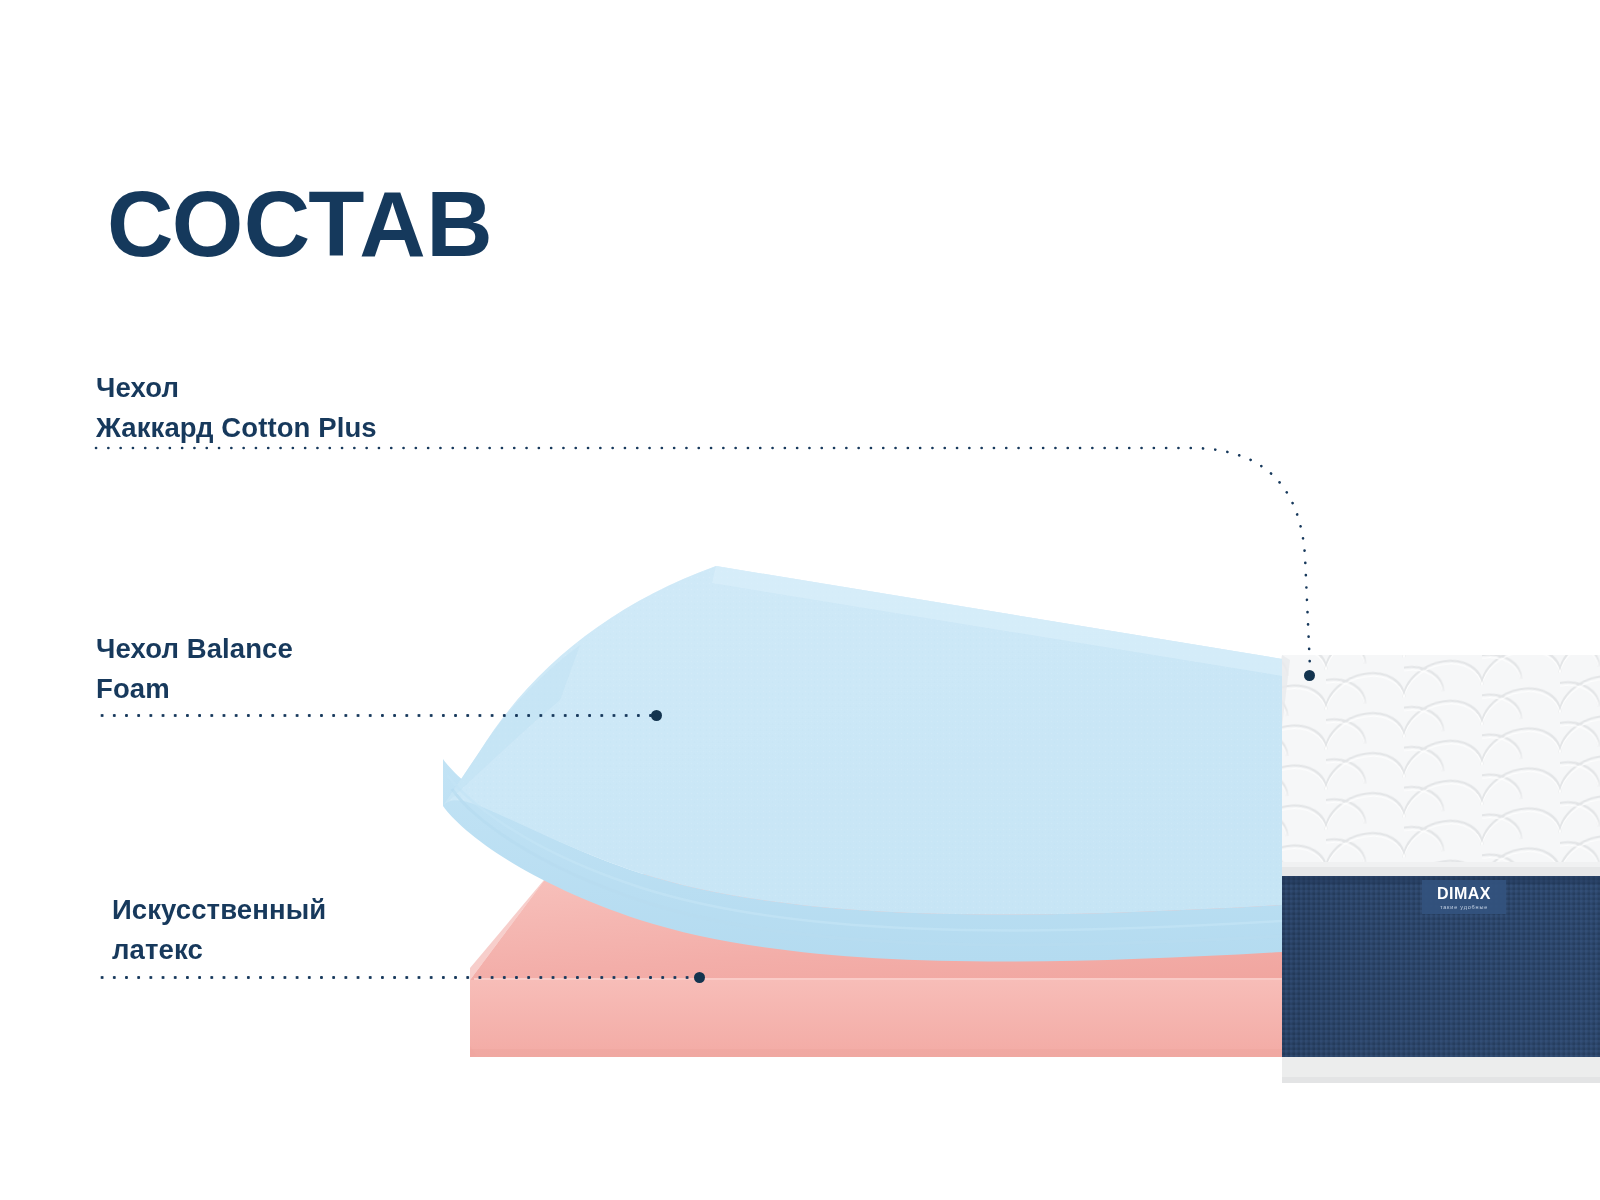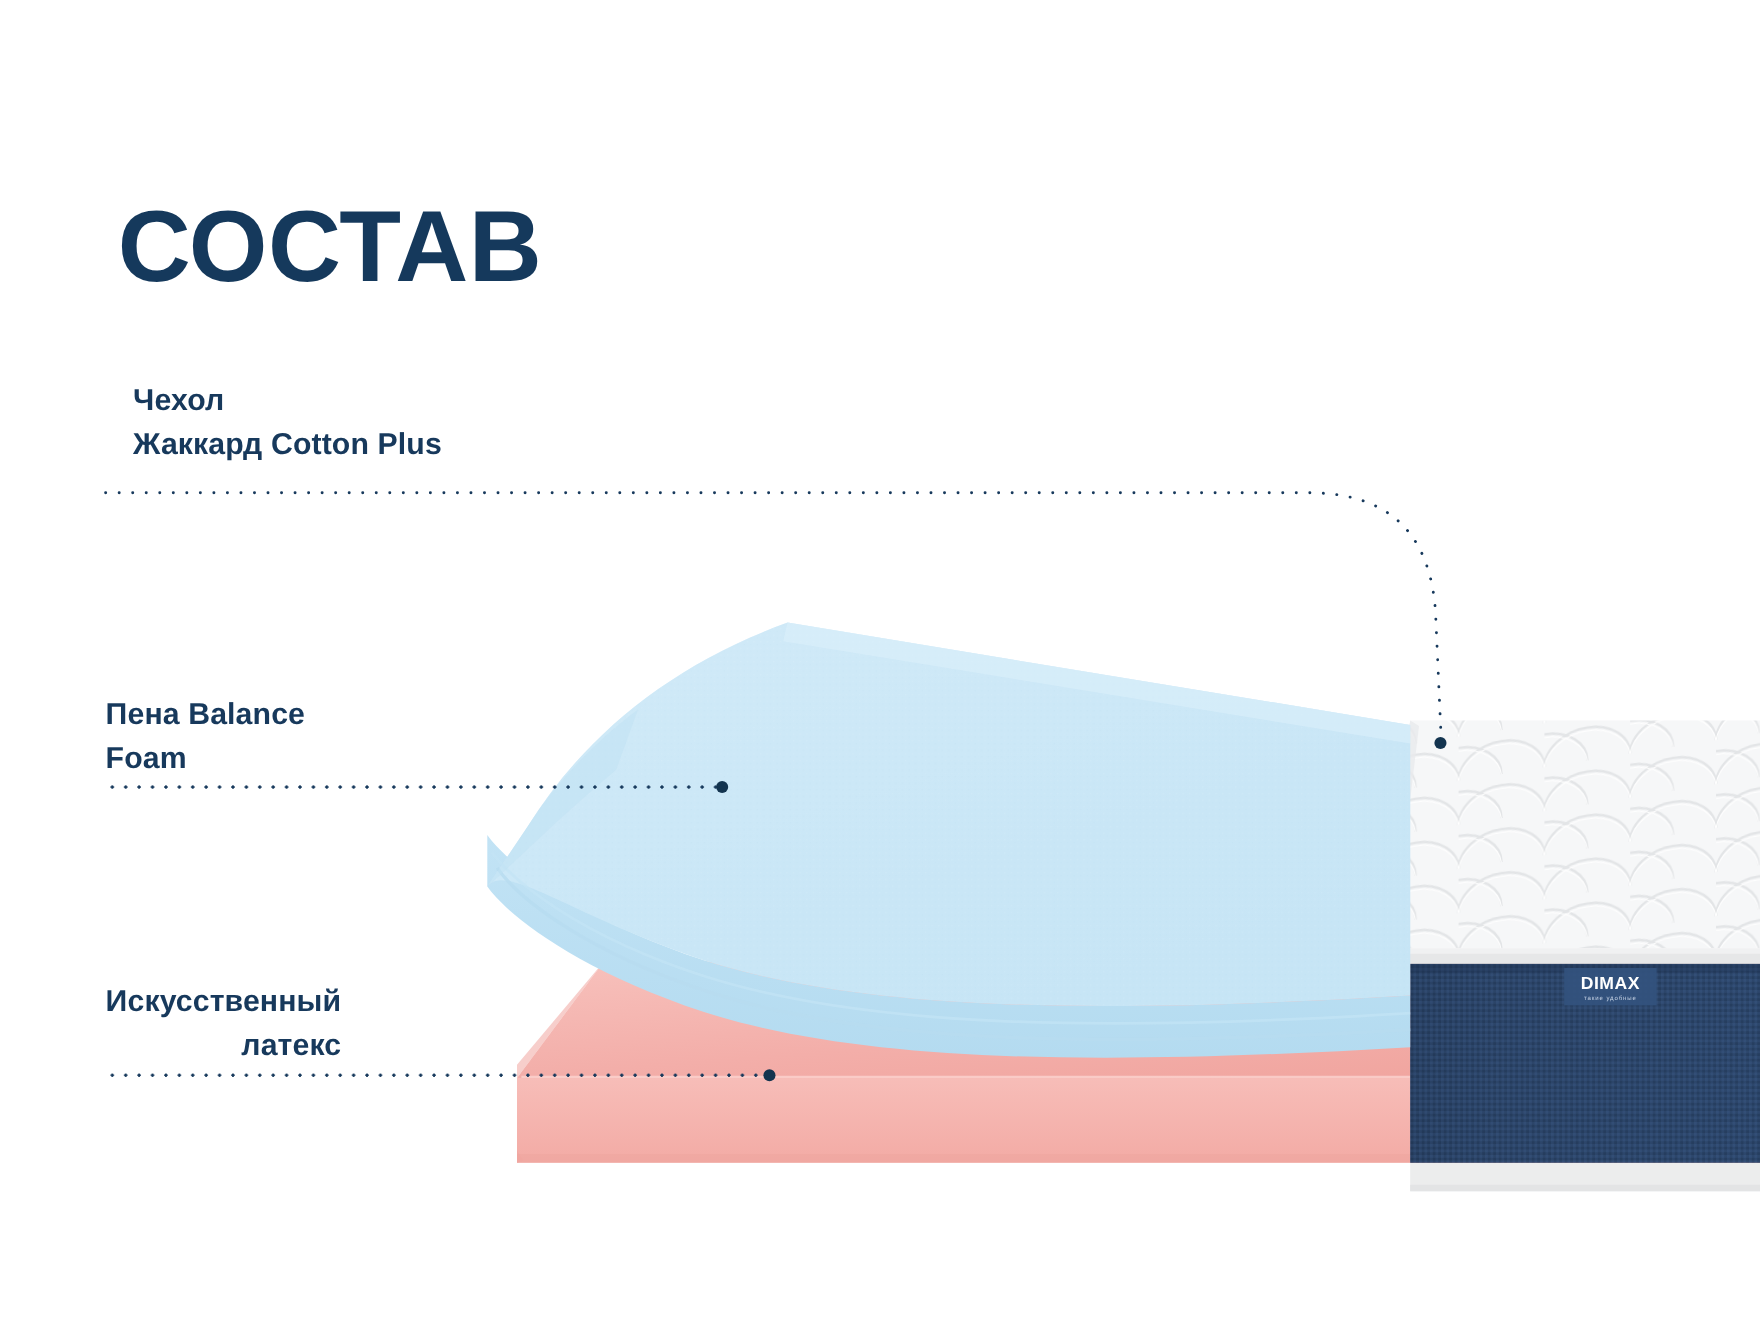--- a/index.html
+++ b/index.html
@@ -26,23 +26,23 @@
   
   .label{
     position:absolute;
     color:#17395c;
     font-weight:700;
     font-size:27.5px;
     line-height:1.47;
     letter-spacing:0.1px;
     white-space:pre-line;
   }
-  #label-cover{left:96px;top:344px;margin-left:25px;}
+  #label-cover{left:96px;top:368px;}
   #label-foam{left:96px;top:629px;}
-  #label-latex{left:96px;top:890px;text-align:right;}
+  #label-latex{left:112px;top:890px;}
   .dot-h{
     position:absolute;height:3px;
     background-image:radial-gradient(circle, #17395c 0 1.3px, rgba(0,0,0,0) 1.6px);
     background-size:12.2px 3px;
     background-repeat:repeat-x;
     background-position:0 center;
   }
   .enddot{
     position:absolute;width:11px;height:11px;border-radius:50%;
     background:#13344f;
@@ -191,21 +191,21 @@
 
     <g>
       <path d="M 96 448 L 1190 448 C 1262 448, 1300 484, 1305 556 L 1310 668" fill="none" stroke="#17395c" stroke-width="2.6" stroke-linecap="round" stroke-dasharray="0.1 12.2"></path>
     </g>
   </svg>
 
   <div id="title">СОСТАВ</div>
 
   <div class="label" id="label-cover">Чехол
 Жаккард Cotton Plus</div>
-  <div class="label" id="label-foam">Пена Balance
+  <div class="label" id="label-foam">Чехол Balance
 Foam</div>
   <div class="label" id="label-latex">Искусственный
 латекс</div>
 
   <div class="dot-h" style="left:96px; top:714px; width:562px;"></div>
   <div class="enddot" style="left:651px; top:710px;"></div>
 
   <div class="dot-h" style="left:96px; top:976px; width:606px;"></div>
   <div class="enddot" style="left:694px; top:972px;"></div>
 

